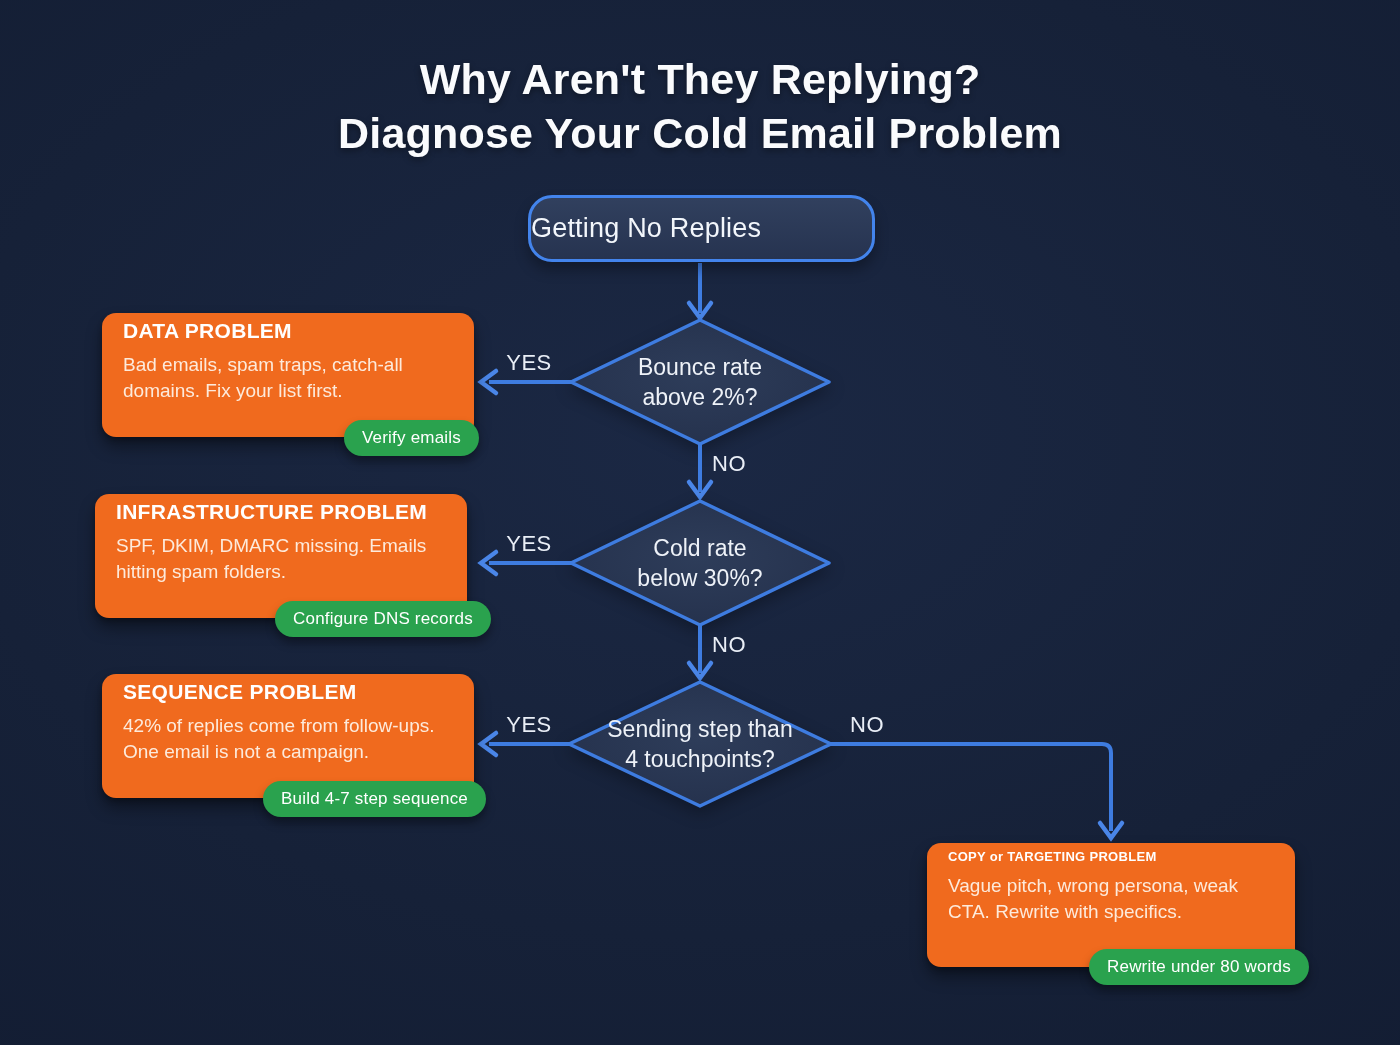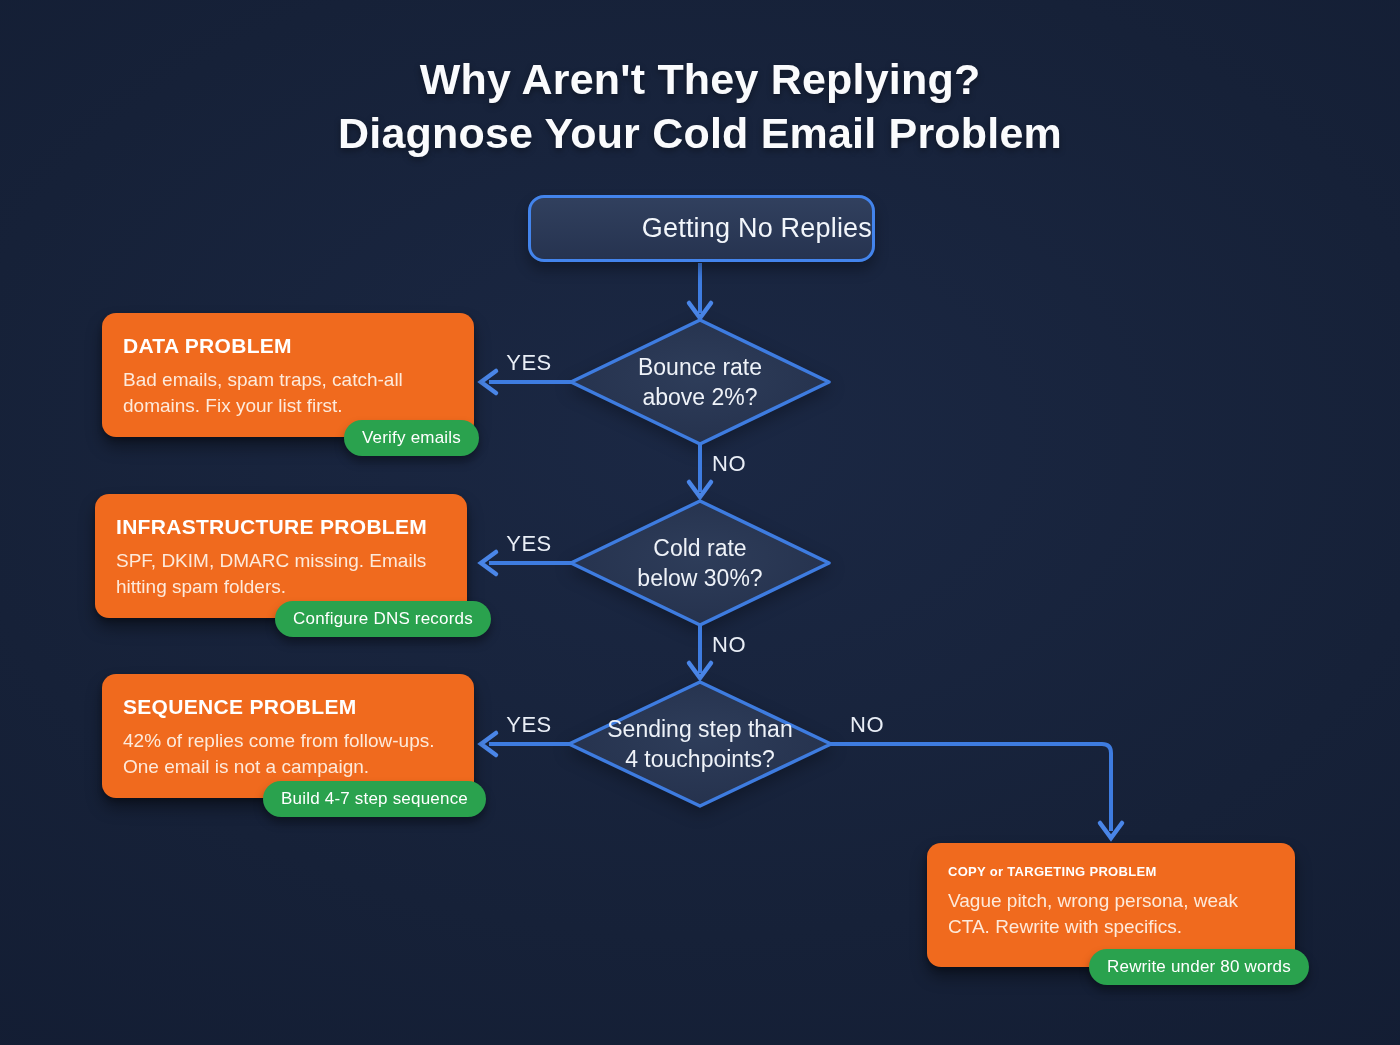--- a/index.html
+++ b/index.html
@@ -29,41 +29,41 @@
     position:absolute;left:0;top:52px;width:1400px;text-align:center;
     color:#fafbfd;font-weight:700;font-size:43px;line-height:54px;
     letter-spacing:.2px;text-shadow:0 3px 6px rgba(0,0,0,.35);
   }
   svg.edges{position:absolute;left:0;top:0;width:1400px;height:1045px;}
   .edge{stroke:var(--blue);stroke-width:4;fill:none;}
   .edge-head{stroke:var(--blue-bright);stroke-width:4.5;fill:none;stroke-linecap:round;stroke-linejoin:miter;}
   .diamond{stroke:var(--blue);stroke-width:3.5;stroke-linejoin:round;fill:url(#diamondFill);filter:drop-shadow(0 6px 8px rgba(0,0,0,.30));}
   .start-node{
     position:absolute;left:528px;top:195px;width:347px;height:67px;
-    border:3px solid #4384ec;border-radius:16px;
+    border:3px solid #4384ec;border-radius:24px;
     background:linear-gradient(180deg,#31405e 0%, #263350 100%);
-    display:flex;align-items:center;justify-content:flex-end;
+    display:flex;align-items:center;justify-content:flex-start;
     color:#f2f6fb;font-size:27px;font-weight:500;letter-spacing:.2px;
     box-shadow:0 8px 14px rgba(0,0,0,.30);
   }
   .diamond-label{
     position:absolute;width:260px;text-align:center;
     transform:translate(-50%,-50%);
     color:var(--ink-soft);font-size:23px;line-height:30px;font-weight:400;
   }
   .edge-label{
     position:absolute;transform:translate(-50%,-50%);
     color:#e9eef6;font-size:22px;font-weight:400;letter-spacing:.5px;
   }
   .card{
     position:absolute;width:372px;height:124px;
     background:linear-gradient(180deg,#f2library 0%, #f06a1e 100%);
     background:var(--orange);
     border-radius:14px;
-    padding:21px 14px 18px 21px;
+    padding:6px 14px 18px 21px;
     box-shadow:0 10px 16px rgba(0,0,0,.38), 0 3px 5px rgba(0,0,0,.25);
   }
   .card-title{
     color:var(--ink);font-size:21px;font-weight:700;letter-spacing:.3px;
     margin-bottom:9px;white-space:nowrap;
   }
   .card-desc{
     color:var(--ink-cream);font-size:19px;line-height:26px;font-weight:400;
     width:340px;
   }

